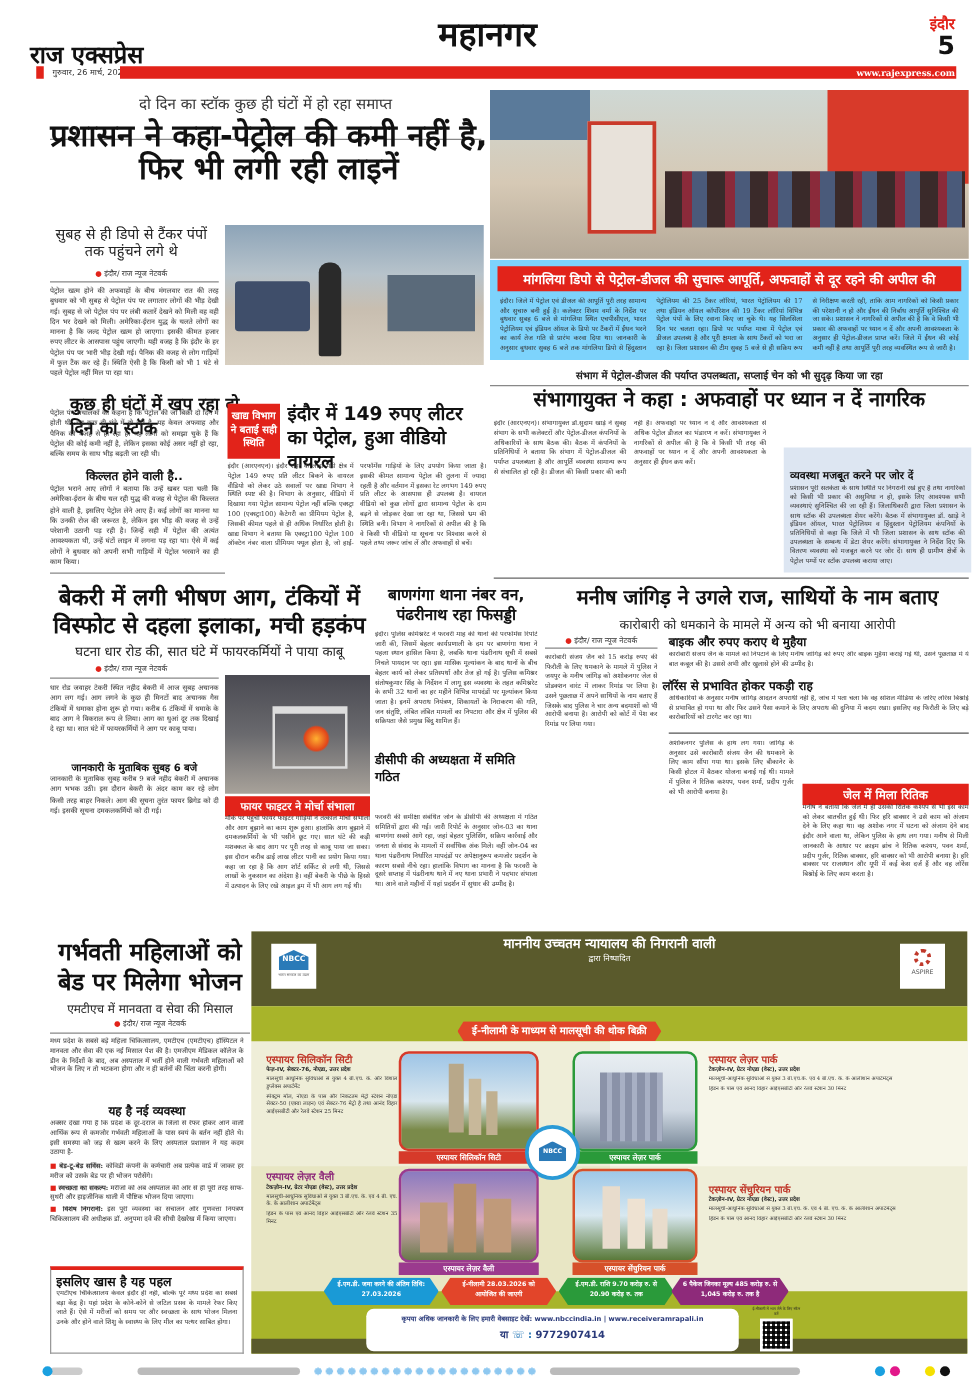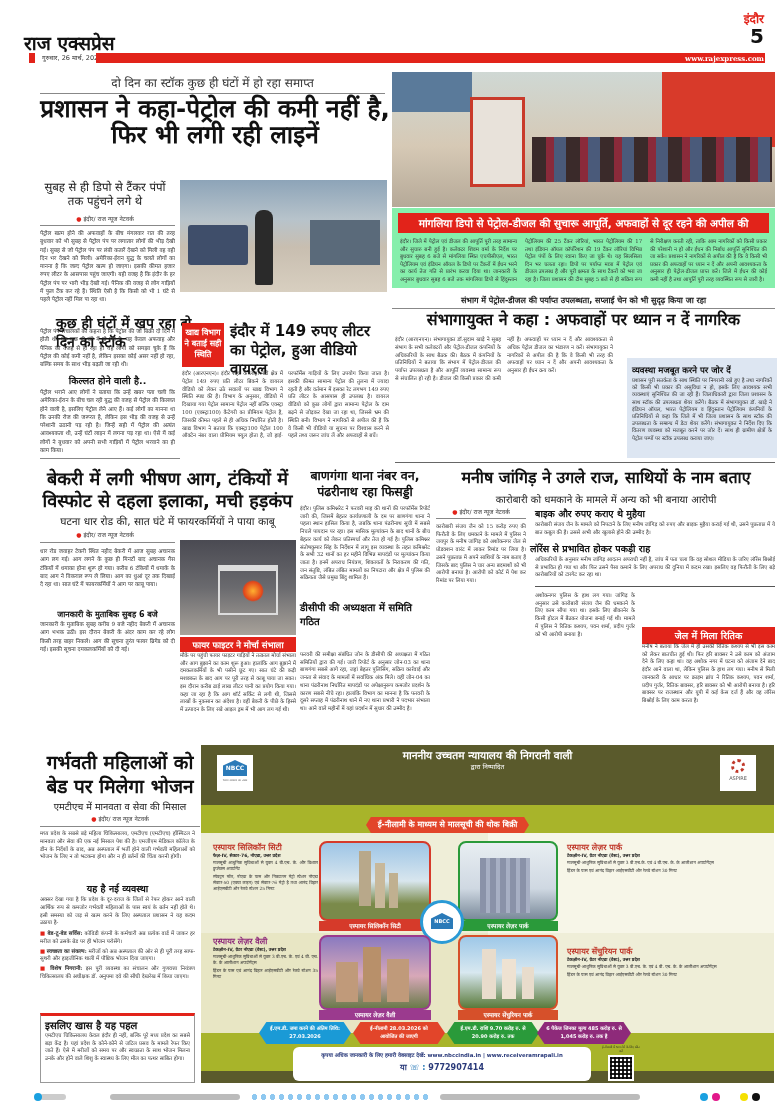--- a/index.html
+++ b/index.html
@@ -12,29 +12,30 @@
 .byline:before{content:"● ";color:#e2231a}
 .redbar{background:#e2231a;color:#fff;font-weight:bold;text-align:center}
 .photo{position:absolute;overflow:hidden}
 .sub{font-weight:bold;color:#111;font-size:12px}
 </style>
 </head>
 <body>
 
 <div class="abs" style="left:0;top:0;width:778px;height:66px">
   <div class="abs" style="left:24px;top:30px;font-size:19px;font-weight:bold;color:#111">राज एक्सप्रेस</div>
+  <div class="abs" style="left:300px;top:8px;width:180px;text-align:center;font-size:27px;font-weight:bold;color:#111">महानगर</div>
   <div class="abs" style="right:14px;top:10px;font-size:12px;font-weight:bold;color:#e2231a">इंदौर</div>
   <div class="abs" style="right:14px;top:24px;font-size:20px;font-weight:bold;color:#111">5</div>
   <div class="abs" style="left:29px;top:53px;width:6px;height:10px;background:#e2231a"></div>
   <div class="abs" style="left:42px;top:53px;font-size:6.5px;color:#333">गुरुवार, 26 मार्च, 2026</div>
   <div class="abs" style="left:96px;top:53px;width:669px;height:10px;background:#e2231a"></div>
   <div class="abs" style="right:14px;top:54px;font-size:7px;font-weight:bold;color:#fff;font-family:'DejaVu Serif',serif">www.rajexpress.com</div>
 </div>
 
-<div class="abs" style="left:40px;top:74px;width:345px;text-align:center;font-size:12px;color:#333;border-bottom:1px solid #888;padding-bottom:2px">दो दिन का स्टॉक कुछ ही घंटों में हो रहा समाप्त</div>
+<div class="abs" style="left:40px;top:74px;width:345px;text-align:center;font-size:12px;color:#333;border-bottom:1px solid #888;padding-bottom:20px">दो दिन का स्टॉक कुछ ही घंटों में हो रहा समाप्त</div>
 <div class="abs hl" style="left:40px;top:96px;width:350px;font-size:24.5px;text-align:center">प्रशासन ने कहा-पेट्रोल की कमी नहीं है, फिर भी लगी रही लाइनें</div>
 <div class="abs" style="left:40px;top:180px;width:130px;text-align:center;font-size:11.5px;color:#222;line-height:14px">सुबह से ही डिपो से टैंकर पंपों तक पहुंचने लगे थे</div>
 <div class="abs byline" style="left:40px;top:215px;width:130px">इंदौर/ राज न्यूज नेटवर्क</div>
 <div class="rule" style="left:40px;top:225px;width:135px"></div>
 <div class="abs body-text" style="left:40px;top:229px;width:135px;height:83px">पेट्रोल खत्म होने की अफवाहों के बीच मंगलवार रात की तरह बुधवार को भी सुबह से पेट्रोल पंप पर लगातार लोगों की भीड़ देखी गई। सुबह से जो पेट्रोल पंप पर लंबी कतारें देखने को मिली वह वही दिन भर देखने को मिली। अमेरिका-ईरान युद्ध के चलते लोगों का मानना है कि जल्द पेट्रोल खत्म हो जाएगा। इसकी कीमत हजार रुपए लीटर के आसपास पहुंच जाएगी। यही वजह है कि इंदौर के हर पेट्रोल पंप पर भारी भीड़ देखी गई। पैनिक की वजह से लोग गाड़ियों में फुल टैंक कर रहे हैं। स्थिति ऐसी है कि किसी को भी 1 घंटे से पहले पेट्रोल नहीं मिल पा रहा था।</div>
 <div class="abs sub" style="left:56px;top:313px;width:138px;font-size:14px">कुछ ही घंटों में खप रहा दो दिन का स्टॉक</div>
 <div class="abs body-text" style="left:40px;top:327px;width:135px;height:42px">पेट्रोल पंप संचालकों का कहना है कि पेट्रोल की जो बिक्री दो दिन में होती थी, वह कुछ ही घंटे में हो रही है, यह केवल अफवाह और पैनिक की वजह से हो रहा है। वह लोगों को समझा चुके हैं कि पेट्रोल की कोई कमी नहीं है, लेकिन इसका कोई असर नहीं हो रहा, बल्कि समय के साथ भीड़ बढ़ती जा रही थी।</div>
 <div class="abs sub" style="left:40px;top:374px;width:135px;text-align:center;font-size:9.5px">किल्लत होने वाली है..</div>
 <div class="abs body-text" style="left:40px;top:388px;width:135px;height:66px">पेट्रोल भराने आए लोगों ने बताया कि उन्हें खबर पता चली कि अमेरिका-ईरान के बीच चल रही युद्ध की वजह से पेट्रोल की किल्लत होने वाली है, इसलिए पेट्रोल लेने आए हैं। कई लोगों का मानना था कि उनकी रोज की जरूरत है, लेकिन इस भीड़ की वजह से उन्हें परेशानी उठानी पड़ रही है। जिन्हें सही में पेट्रोल की अत्यंत आवश्यकता थी, उन्हें घंटों लाइन में लगना पड़ रहा था। ऐसे में कई लोगों ने बुधवार को अपनी सभी गाड़ियों में पेट्रोल भरवाने का ही काम किया।</div>
 <div class="rule" style="left:40px;top:458px;width:140px"></div>
@@ -45,33 +46,33 @@
   <div class="abs" style="left:130px;top:40px;width:70px;height:45px;background:#5a6a7a"></div>
 </div>
 
 <div class="photo" style="left:392px;top:72px;width:383px;height:135px;background:linear-gradient(180deg,#cfd8d4 0%,#d6c9b5 55%,#b5a998 100%)">
   <div class="abs" style="left:0;top:0;width:80px;height:40px;background:#5a7a9a"></div>
   <div class="abs" style="left:78px;top:25px;width:55px;height:90px;background:#e8e2da;border:3px solid #c93a2a"></div>
   <div class="abs" style="left:270px;top:0;width:113px;height:75px;background:#d83a2a"></div>
   <div class="abs" style="left:140px;top:65px;width:240px;height:45px;background:repeating-linear-gradient(90deg,#3a2a2a 0 14px,#8a2a3a 14px 22px,#4a5a7a 22px 34px)"></div>
 </div>
 
-<div class="abs" style="left:392px;top:208px;width:383px;height:80px;background:#86efac">
+<div class="abs" style="left:392px;top:208px;width:383px;height:80px;background:#7dd3fc">
   <div class="redbar" style="margin:5px 6px;font-size:10.5px;padding:3px 0">मांगलिया डिपो से पेट्रोल-डीजल की सुचारू आपूर्ति, अफवाहों से दूर रहने की अपील की</div>
   <div class="body-text" style="margin:0 8px;height:50px;column-count:3;column-gap:8px;font-size:5.3px;line-height:7.6px">इंदौर। जिले में पेट्रोल एवं डीजल की आपूर्ति पूरी तरह सामान्य और सुचारु बनी हुई है। कलेक्टर शिवम वर्मा के निर्देश पर बुधवार सुबह 6 बजे से मांगलिया स्थित एचपीसीएल, भारत पेट्रोलियम एवं इंडियन ऑयल के डिपो पर टैंकरों में ईंधन भरने का कार्य तेज गति से प्रारंभ करवा दिया था। जानकारी के अनुसार बुधवार सुबह 6 बजे तक मांगलिया डिपो से हिंदुस्तान पेट्रोलियम की 25 टैंकर लॉरियां, भारत पेट्रोलियम की 17 तथा इंडियन ऑयल कॉर्पोरेशन की 19 टैंकर लॉरियां विभिन्न पेट्रोल पंपों के लिए रवाना किए जा चुके थे। यह सिलसिला दिन भर चलता रहा। डिपो पर पर्याप्त मात्रा में पेट्रोल एवं डीजल उपलब्ध है और पूरी क्षमता के साथ टैंकरों को भरा जा रहा है। जिला प्रशासन की टीम सुबह 5 बजे से ही सक्रिय रूप से निरीक्षण करती रही, ताकि आम नागरिकों को किसी प्रकार की परेशानी न हो और ईंधन की निर्बाध आपूर्ति सुनिश्चित की जा सके। प्रशासन ने नागरिकों से अपील की है कि वे किसी भी प्रकार की अफवाहों पर ध्यान न दें और अपनी आवश्यकता के अनुसार ही पेट्रोल-डीजल प्राप्त करें। जिले में ईंधन की कोई कमी नहीं है तथा आपूर्ति पूरी तरह व्यवस्थित रूप से जारी है।</div>
 </div>
 
 <div class="abs redbar" style="left:182px;top:323px;width:42px;height:44px;font-size:8px;line-height:11px;padding-top:4px">खाद्य विभाग ने बताई सही स्थिति</div>
 <div class="abs hl" style="left:230px;top:322px;width:160px;font-size:15px;line-height:19px">इंदौर में 149 रुपए लीटर का पेट्रोल, हुआ वीडियो वायरल</div>
 <div class="abs body-text" style="left:182px;top:370px;width:207px;height:88px;column-count:2;column-gap:5px;font-size:5.3px;line-height:7.8px">इंदौर (आरएनएन)। इंदौर शहर के लोहा मंडी क्षेत्र में पेट्रोल 149 रुपए प्रति लीटर बिकने के वायरल वीडियो को लेकर उठे सवालों पर खाद्य विभाग ने स्थिति स्पष्ट की है। विभाग के अनुसार, वीडियो में दिखाया गया पेट्रोल सामान्य पेट्रोल नहीं बल्कि एक्स्ट्रा 100 (एक्स्ट्रा100) कैटेगरी का प्रीमियम पेट्रोल है, जिसकी कीमत पहले से ही अधिक निर्धारित होती है। खाद्य विभाग ने बताया कि एक्स्ट्रा100 पेट्रोल 100 ऑक्टेन नंबर वाला प्रीमियम फ्यूल होता है, जो हाई-परफॉर्मेंस गाड़ियों के लिए उपयोग किया जाता है। इसकी कीमत सामान्य पेट्रोल की तुलना में ज्यादा रहती है और वर्तमान में इसका रेट लगभग 149 रुपए प्रति लीटर के आसपास ही उपलब्ध है। वायरल वीडियो को कुछ लोगों द्वारा सामान्य पेट्रोल के दाम बढ़ने से जोड़कर देखा जा रहा था, जिससे भ्रम की स्थिति बनी। विभाग ने नागरिकों से अपील की है कि वे किसी भी वीडियो या सूचना पर विश्वास करने से पहले तथ्य जरूर जांच लें और अफवाहों से बचें।</div>
 
 <div class="abs" style="left:392px;top:294px;width:383px;text-align:center;font-size:8px;font-weight:bold;color:#222;border-bottom:1px solid #888;padding-bottom:3px">संभाग में पेट्रोल-डीजल की पर्याप्त उपलब्धता, सप्लाई चेन को भी सुदृढ़ किया जा रहा</div>
 <div class="abs hl" style="left:392px;top:312px;width:383px;font-size:16px;text-align:center">संभागायुक्त ने कहा : अफवाहों पर ध्यान न दें नागरिक</div>
 <div class="abs body-text" style="left:395px;top:336px;width:218px;height:122px;column-count:2;column-gap:6px;font-size:5.3px;line-height:7.8px">इंदौर (आरएनएन)। संभागायुक्त डॉ.सुदाम खाड़े ने सुबह संभाग के सभी कलेक्टरों और पेट्रोल-डीजल कंपनियों के अधिकारियों के साथ बैठक की। बैठक में कंपनियों के प्रतिनिधियों ने बताया कि संभाग में पेट्रोल-डीजल की पर्याप्त उपलब्धता है और आपूर्ति व्यवस्था सामान्य रूप से संचालित हो रही है। डीजल की किसी प्रकार की कमी नहीं है। अफवाहों पर ध्यान न दें और आवश्यकता से अधिक पेट्रोल डीजल का भंडारण न करें। संभागायुक्त ने नागरिकों से अपील की है कि वे किसी भी तरह की अफवाहों पर ध्यान न दें और अपनी आवश्यकता के अनुसार ही ईंधन क्रय करें।</div>
-<div class="abs" style="left:627px;top:358px;width:150px;height:100px;background:#dde6f2;padding:6px 5px">
+<div class="abs" style="left:627px;top:358px;width:150px;height:100px;background:#dde6f2;padding:16px 5px">
   <div class="sub" style="font-size:8.5px;margin-bottom:2px">व्यवस्था मजबूत करने पर जोर दें</div>
   <div class="body-text" style="height:88px;font-size:5.3px;line-height:7.2px">प्रशासन पूरी सतर्कता के साथ स्थिति पर निगरानी रखे हुए है तथा नागरिकों को किसी भी प्रकार की असुविधा न हो, इसके लिए आवश्यक सभी व्यवस्थाएं सुनिश्चित की जा रही हैं। जिलाधिकारी द्वारा जिला प्रशासन के साथ स्टॉक की उपलब्धता शेयर करेंगे। बैठक में संभागायुक्त डॉ. खाड़े ने इंडियन ऑयल, भारत पेट्रोलियम व हिंदुस्तान पेट्रोलियम कंपनियों के प्रतिनिधियों से कहा कि जिले में भी जिला प्रशासन के साथ स्टॉक की उपलब्धता के सम्बन्ध में डेटा शेयर करेंगे। संभागायुक्त ने निर्देश दिए कि वितरण व्यवस्था को मजबूत करने पर जोर दें। साथ ही ग्रामीण क्षेत्रों के पेट्रोल पम्पों पर स्टॉक उपलब्ध कराया जाए।</div>
 </div>
 <div class="rule" style="left:395px;top:462px;width:380px;background:#666"></div>
 
 <div class="abs hl" style="left:40px;top:468px;width:255px;font-size:18px;text-align:center;line-height:22px">बेकरी में लगी भीषण आग, टंकियों में विस्फोट से दहला इलाका, मची हड़कंप</div>
 <div class="abs" style="left:40px;top:514px;width:255px;text-align:center;font-size:10.5px;color:#222">घटना धार रोड की, सात घंटे में फायरकर्मियों ने पाया काबू</div>
 <div class="abs byline" style="left:40px;top:531px;width:130px">इंदौर/ राज न्यूज नेटवर्क</div>
 <div class="rule" style="left:40px;top:542px;width:135px"></div>
 <div class="abs body-text" style="left:40px;top:547px;width:135px;height:58px">धार रोड जवाहर टेकरी स्थित नहीद बेकरी में आज सुबह अचानक आग लग गई। आग लगने के कुछ ही मिनटों बाद अचानक गैस टंकियों में धमाका होना शुरू हो गया। करीब 6 टंकियों में धमाके के बाद आग ने विकराल रूप ले लिया। आग का धुआं दूर तक दिखाई दे रहा था। सात घंटे में फायरकर्मियों ने आग पर काबू पाया।</div>

